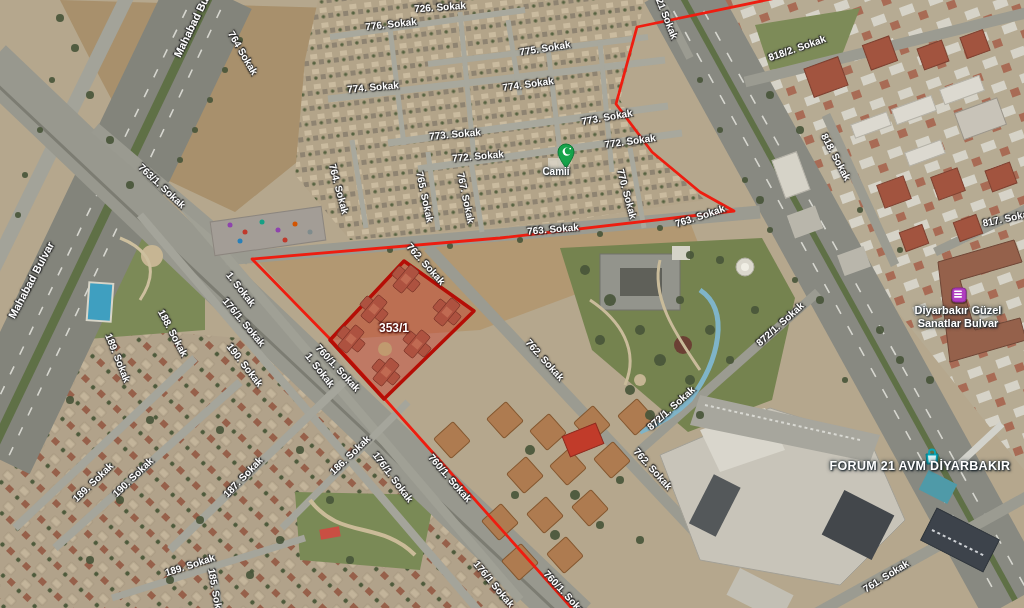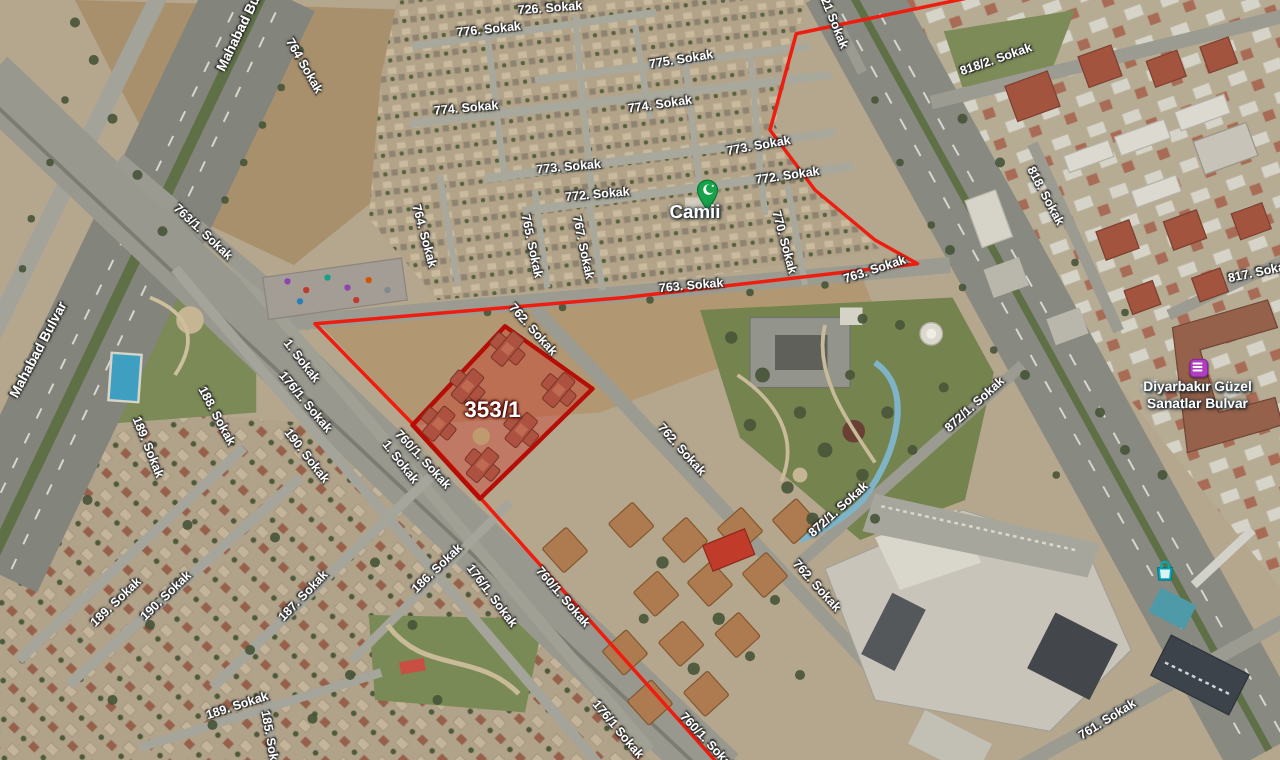--- a/index.html
+++ b/index.html
@@ -3,26 +3,26 @@
 <meta charset="utf-8">
 <style>
   html,body{margin:0;padding:0;background:#222;}
   #map{position:relative;width:1024px;height:608px;overflow:hidden;
        font-family:"Liberation Sans",sans-serif;background:#b5a78d;}
   #map svg{position:absolute;left:0;top:0;}
   #labels-layer{position:absolute;left:0;top:0;width:100%;height:100%;pointer-events:none;}
   .lbl{position:absolute;white-space:nowrap;color:#fff;font-weight:700;
        text-shadow:0 0 2px #333,0 0 3px #3a3a3a,1px 1px 1px #222,-1px -1px 1px #222;
        transform-origin:center;}
-  .parcel-label{position:absolute;color:#fff;font-weight:700;font-size:18px;white-space:nowrap;
+  .parcel-label{position:absolute;color:#fff;font-weight:700;font-size:12px;white-space:nowrap;
        text-shadow:0 0 3px #5a0000,1px 1px 2px #300,-1px -1px 2px #300;transform:translate(-50%,-50%);}
   .poi{position:absolute;transform:translate(-50%,-50%);text-align:center;}
   .poi-label{color:#fff;font-weight:700;white-space:nowrap;
        text-shadow:0 0 2px #1e2a33,0 0 4px #1e2a33,1px 1px 2px #10181e;}
-  .mosque-label{font-size:15px;}
+  .mosque-label{font-size:10px;}
   .school-label{font-size:11px;line-height:13px;}
   .mall-label{font-size:12.5px;letter-spacing:.3px;}
   .pin{display:inline-block;}
 </style>
 </head>
 <body>
 
 <div id="map">
 <svg width="1024" height="608" viewBox="0 0 1024 608">
   <defs>
@@ -344,13 +344,16 @@
 
 <div class="poi" style="left:922px;top:447px;">
   <span>
     <svg width="20" height="20" viewBox="0 0 20 20">
       <path d="M4,7 L16,7 L15,17 L5,17 Z" fill="#0ba6b6" stroke="#077d8a"></path>
       <path d="M7,9 L7,5.5 A3,3 0 0 1 13,5.5 L13,9" fill="none" stroke="#0ba6b6" stroke-width="1.8"></path>
       <path d="M6,8.5 L14,8.5 L13.3,15.5 L6.7,15.5 Z" fill="#fff" opacity=".85"></path>
     </svg>
   </span>
 </div>
+<div class="poi" style="left:920px;top:465px;">
+  <span class="poi-label mall-label">FORUM 21 AVM DİYARBAKIR</span>
+</div>
 </div>
 
 </body></html>

